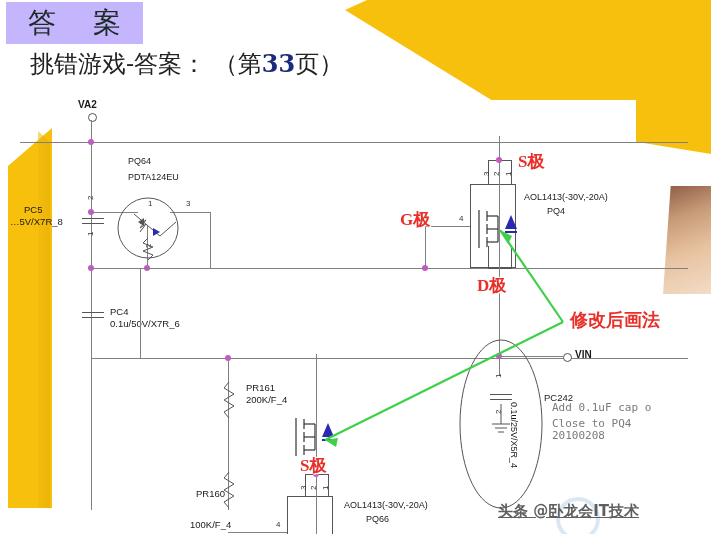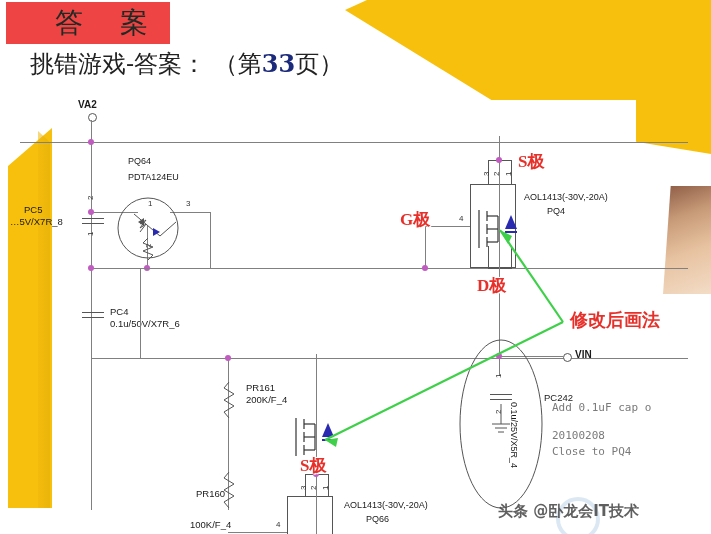--- a/index.html
+++ b/index.html
@@ -36,22 +36,22 @@
   }
   .skin-deco{
     position:absolute; left:663px; top:186px; width:48px; height:108px;
     background:linear-gradient(160deg,#8d5b45 0%, #c89b78 30%, #e7c2a0 60%, #f3dcc6 100%);
     clip-path:polygon(16% 0%, 100% 0%, 100% 100%, 0% 100%);
   }
 
   
   .title-box{
     position:absolute; left:6px; top:2px; width:137px; height:42px;
-    background:#ef4444;
-    display:flex; align-items:center; justify-content:center;padding-left:27px;
+    background:#c4b5fd;
+    display:flex; align-items:center; justify-content:center;
   }
   .title-box span{
     color:#1d2a25; font-family:"DejaVu Serif", serif;
     font-size:28px; letter-spacing:14px; text-indent:14px; font-weight:400;
   }
   .subtitle{
     position:absolute; left:30px; top:48px;
     font-family:"DejaVu Serif", serif;
     font-size:24px; color:#222; white-space:nowrap;
   }
@@ -87,21 +87,21 @@
   }
   .note{
     position:absolute; font-family:"DejaVu Sans Mono", monospace;
     font-size:11px; color:#7a7a7a; line-height:16px; white-space:pre;
   }
   .partlbl{position:absolute;font-size:9.5px;color:#1a1a1a;white-space:nowrap;line-height:12px;}
   .vert{writing-mode:vertical-rl; text-orientation:mixed;}
   .watermark{
     position:absolute; left:498px; top:502px;
     font-family:"DejaVu Sans", sans-serif; font-size:15px;
-    color:#4a4a4a; font-weight:bold; white-space:nowrap; opacity:.88;
+    color:#4a4a4a; font-weight:bold; white-space:nowrap; opacity:.88;text-decoration:underline;
   }
   .wm-circle{
     position:absolute; left:556px; top:497px; width:36px;height:36px;
     border:4px solid #cfe0ef; border-radius:50%; opacity:.75;
   }
   svg.overlay{position:absolute;left:0;top:0;width:711px;height:534px;pointer-events:none;}
 </style>
 </head>
 <body>
 
@@ -211,21 +211,21 @@
       <div class="p1"></div>
         <div class="p2"></div>
     </div>
     <div class="pin rot" style="left:494px;top:282px;">1</div>
     <div class="pin rot" style="left:494px;top:318px;">2</div>
     <div class="partlbl" style="left:544px;top:296px;">PC242</div>
     <div class="partlbl vert" style="left:508px;top:306px;font-size:9px;">0.1u/25V/X5R_4</div>
 
     <div class="note" style="left:552px;top:288px;margin-top:44px;">20100208</div>
     <div class="note" style="left:552px;top:304px;">Add 0.1uF cap o</div>
-    <div class="note" style="left:552px;top:320px;margin-top:28px;">Close to PQ4</div>
+    <div class="note" style="left:552px;top:320px;">Close to PQ4</div>
 
     <div class="annot-red" style="left:570px;top:212px;">修改后画法</div>
   </div>
 
   <svg class="overlay" viewBox="0 0 711 534">
 
     <g stroke="#555" fill="none" stroke-width="1">
       <circle cx="148" cy="228" r="30"></circle>
       <line x1="134" y1="214" x2="160" y2="236"></line>
       <line x1="160" y1="236" x2="176" y2="222"></line>

